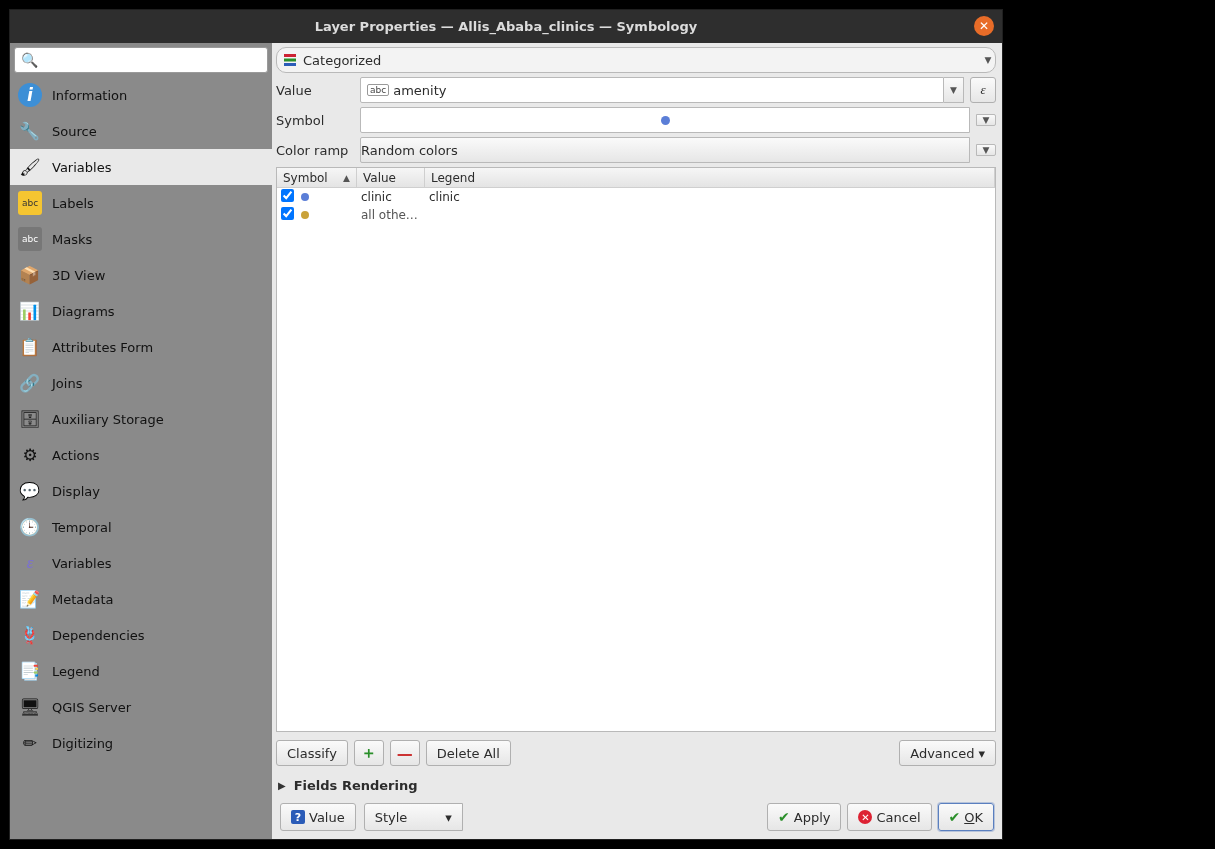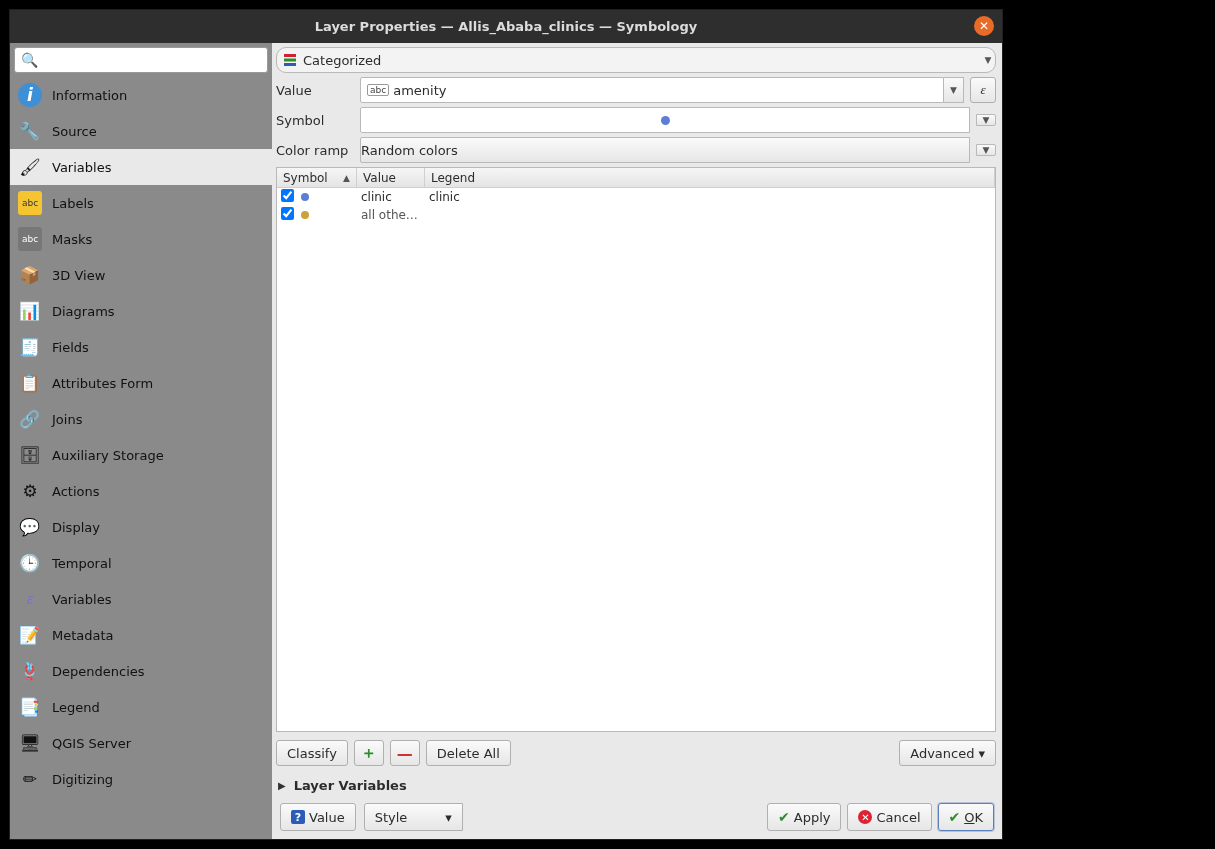--- a/index.html
+++ b/index.html
@@ -408,26 +408,20 @@
             <span>3D View</span>
           </div>
           <div class="nav-item">
             <span class="ico">
               <span class="ic ic-diagrams"></span>
             </span>
             <span>Diagrams</span>
           </div>
           <div class="nav-item">
             <span class="ico">
-              <span class="ic ic-fields"></span>
-            </span>
-            <span>Fields</span>
-          </div>
-          <div class="nav-item">
-            <span class="ico">
               <span class="ic ic-attrform"></span>
             </span>
             <span>Attributes Form</span>
           </div>
           <div class="nav-item">
             <span class="ico">
               <span class="ic ic-joins"></span>
             </span>
             <span>Joins</span>
           </div>
@@ -591,21 +585,21 @@
             </div>
           <div class="right"></div>
           <div class="btn">
             <span>Advanced</span>
             <span class="caret">▾</span>
           </div>
         </div>
 
         <div class="layer-rendering">
           <span class="tri">▶</span>
-          <span>Layer Variables</span>
+          <span>Fields Rendering</span>
         </div>
       </div>
 
       <div class="footer">
         <div class="bottom-btn">
           <span class="help-ico">?</span>
           <span>Value</span>
         </div>
         <div class="style-combo">
           <div class="bottom-btn">

